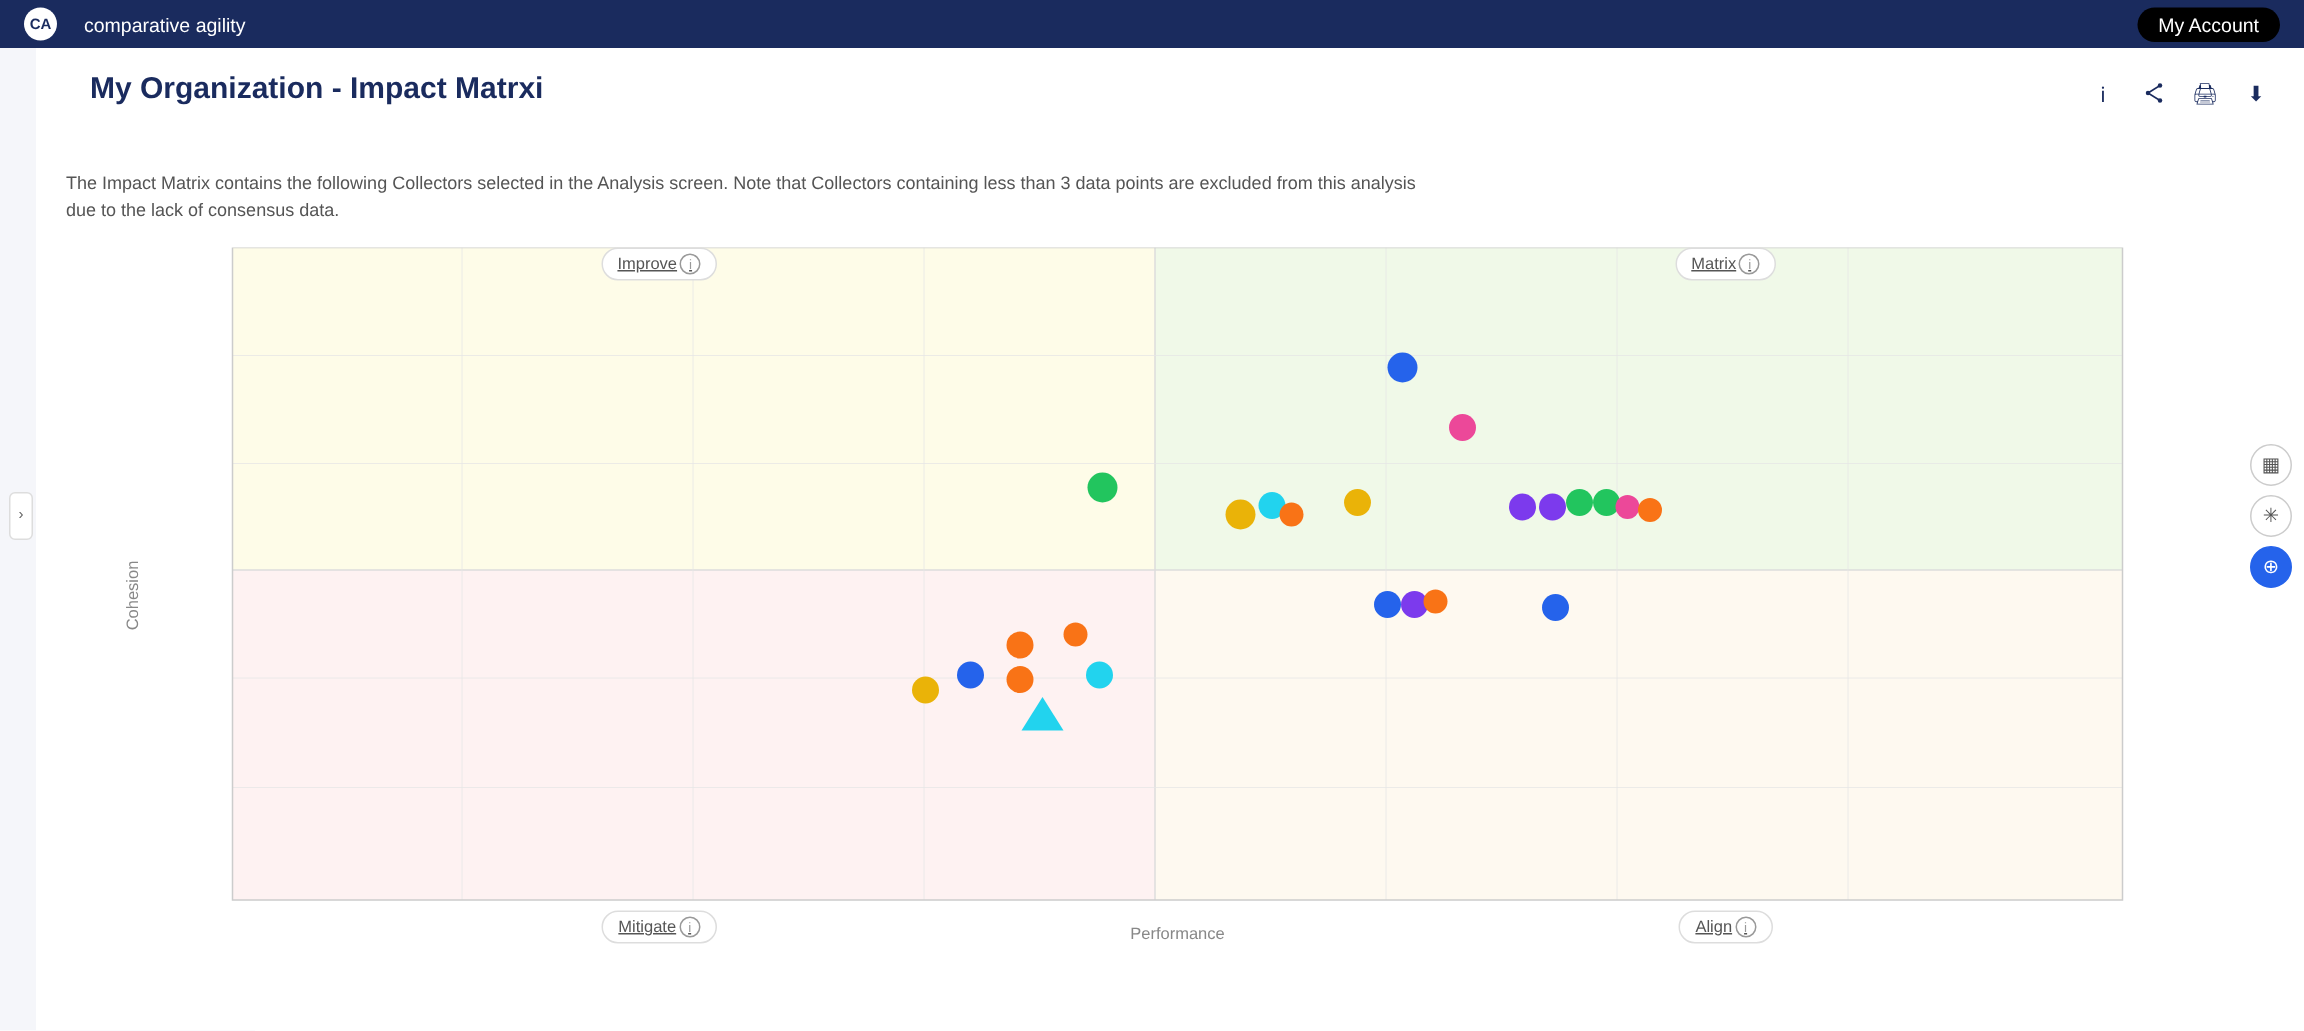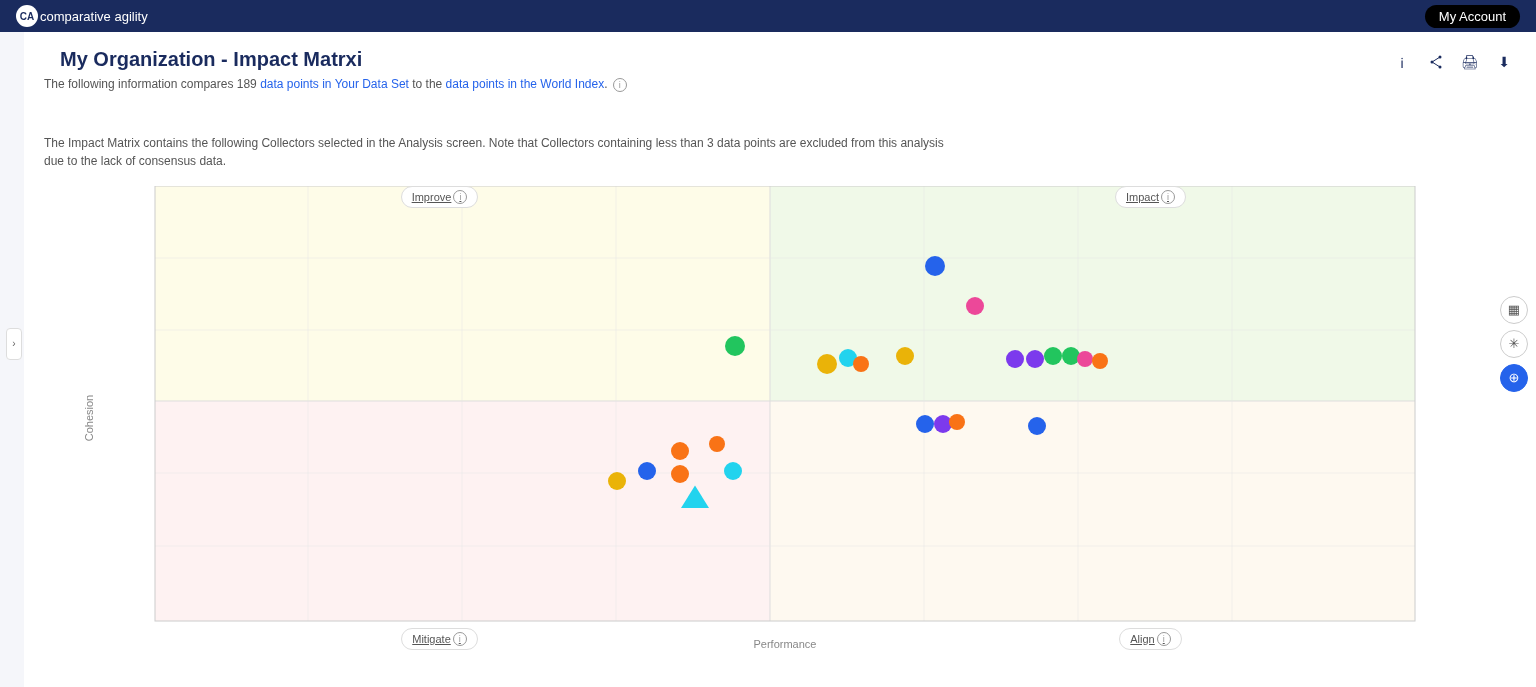--- a/index.html
+++ b/index.html
@@ -13,21 +13,21 @@
       align-items: center;
       justify-content: space-between;
       padding: 0 16px;
       position: fixed;
       top: 0; left: 0; right: 0;
       z-index: 100;
     }
     .header-logo {
       display: flex;
       align-items: center;
-      gap: 2px;
+      gap: 18px;
       color: white;
       font-size: 13px;
     }
     .logo-icon {
       width: 22px; height: 22px;
       background: white;
       border-radius: 50%;
       display: flex; align-items: center; justify-content: center;
       font-size: 10px; color: #1a2b5e; font-weight: bold;
     }
@@ -244,43 +244,39 @@
         <line x1="4" y1="8" x2="12" y2="3" stroke="#1a2b5e" stroke-width="1"></line>
         <line x1="4" y1="8" x2="12" y2="13" stroke="#1a2b5e" stroke-width="1"></line>
       </svg>
     </div>
     <div class="action-icon">🖨</div>
     <div class="action-icon">⬇</div>
   </div>
 
   <div class="page-title">My Organization - Impact Matrxi</div>
 
-  <div class="subtitle">
-    The following information compares 189 <a href="#">data points in Your Data Set</a> to the <a href="#">data points in the World Index</a>.
-    <span class="info-icon-inline">i</span>
-  </div>
 
   <div class="overview-text">The Impact Matrix contains the following Collectors selected in the Analysis screen. Note that Collectors containing less than 3 data points are excluded from this analysis due to the lack of consensus data.</div>
 
   <div class="chart-wrapper">
     <div class="chart-area">
       <div style="position:relative;">
 
         <div class="y-axis-label">Cohesion</div>
 
         <div style="display:flex; justify-content: space-between; margin-left: 20px; margin-right: 0;">
           <div style="width:50%; display:flex; justify-content:center;">
             <div class="quadrant-label">
               <span>Improve</span>
               <span class="info-icon-inline">i</span>
             </div>
           </div>
           <div style="width:50%; display:flex; justify-content:center;">
             <div class="quadrant-label">
-              <span>Impact</span>
+              <span>Matrix</span>
               <span class="info-icon-inline">i</span>
             </div>
           </div>
         </div>
 
         <svg class="chart-svg" viewBox="0 0 1300 460" xmlns="http://www.w3.org/2000/svg">
 
           <rect x="20" y="0" width="615" height="215" class="quadrant-improve"></rect>
 
           <rect x="635" y="0" width="645" height="215" class="quadrant-amplify"></rect>

